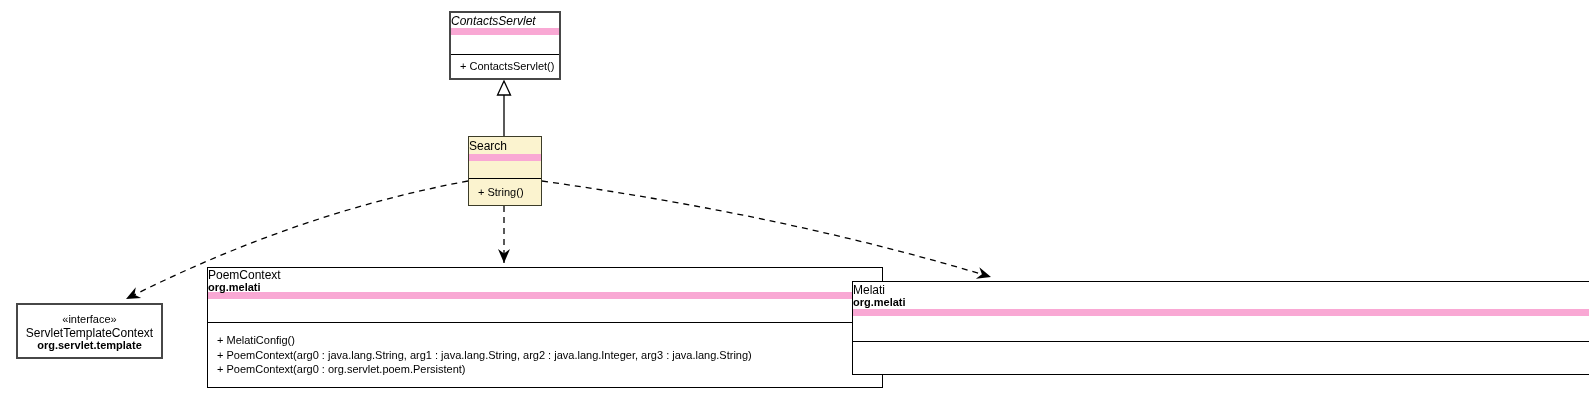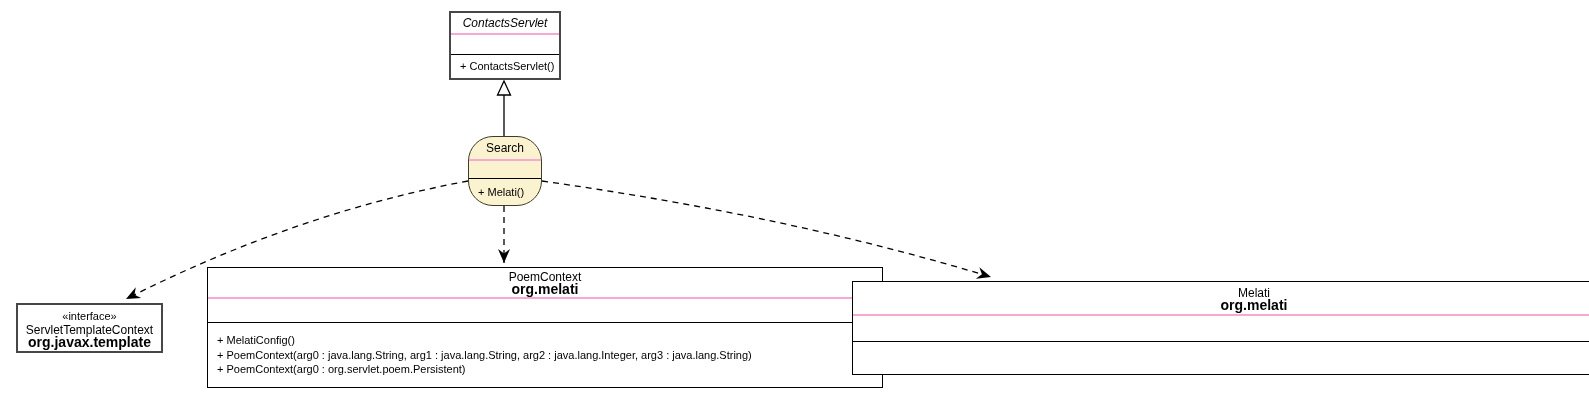--- a/index.html
+++ b/index.html
@@ -20,44 +20,44 @@
     background: #ffffff;
     border: 1px solid #000;
     display: flex;
     flex-direction: column;
   }
   .uml-box.thick { border: 2px solid #474747; }
   .uml-box.highlight { background: #fbf3cf; border-color: #3c3c28; }
 
   .c-title {
     box-sizing: border-box;
-    border-bottom: 2px solid #f9a8d4;
+    border-bottom: 7px solid #f9a8d4;
     display: flex;
     flex-direction: column;
-    align-items: center;
+    align-items: flex-start;
     justify-content: center;
     flex: none;
   }
   .c-attrs {
     box-sizing: border-box;
     border-bottom: 1px solid #000;
     flex: none;
   }
   .c-methods {
     flex: 1;
     display: flex;
     flex-direction: column;
     justify-content: center;
     padding: 2px 9px;
     overflow: hidden;
   }
   .cls-name { font-size: 12px; line-height: 14px; white-space: nowrap; }
   .cls-name.abstract { font-style: italic; }
   .stereotype { font-size: 11px; line-height: 14px; }
-  .pkg { font-size: 14px; font-weight: bold; line-height: 11px; }
+  .pkg { font-size: 11px; font-weight: bold; line-height: 11px; }
   .method-line { font-size: 11px; line-height: 14.5px; white-space: nowrap; }
 
   .iface-box {
     justify-content: center;
     align-items: center;
     text-align: center;
   }
 </style>
 </head>
 <body>
@@ -86,34 +86,34 @@
   <div class="uml-box thick" style="left:449px; top:11px; width:112px; height:69px;">
     <div class="c-title" style="height:22px;">
       <div class="cls-name abstract">ContactsServlet</div>
     </div>
     <div class="c-attrs" style="height:20px;"></div>
     <div class="c-methods">
       <div class="method-line">+ ContactsServlet()</div>
     </div>
   </div>
 
-  <div class="uml-box highlight" style="left: 468px; top: 136px; width: 74px; height: 70px; background: rgb(251, 243, 207); border-radius: 25px;">
+  <div class="uml-box highlight" style="left: 468px; top: 136px; width: 74px; height: 70px; background: rgb(251, 243, 207);">
     <div class="c-title" style="height:24px;">
       <div class="cls-name">Search</div>
     </div>
     <div class="c-attrs" style="height:18px;"></div>
     <div class="c-methods">
-      <div class="method-line">+ Melati()</div>
+      <div class="method-line">+ String()</div>
     </div>
   </div>
 
-  <div class="uml-box thick iface-box" style="left:16px; top:303px; width:147px; height:50px;">
+  <div class="uml-box thick iface-box" style="left:16px; top:303px; width:147px; height:56px;">
     <div class="stereotype">«interface»</div>
     <div class="cls-name">ServletTemplateContext</div>
-    <div class="pkg">org.javax.template</div>
+    <div class="pkg">org.servlet.template</div>
   </div>
 
   <div class="uml-box" style="left:207px; top:267px; width:676px; height:121px;">
     <div class="c-title" style="height:31px;">
       <div class="cls-name">PoemContext</div>
       <div class="pkg">org.melati</div>
     </div>
     <div class="c-attrs" style="height:24px;"></div>
     <div class="c-methods">
       <div class="method-line">+ MelatiConfig()</div>

